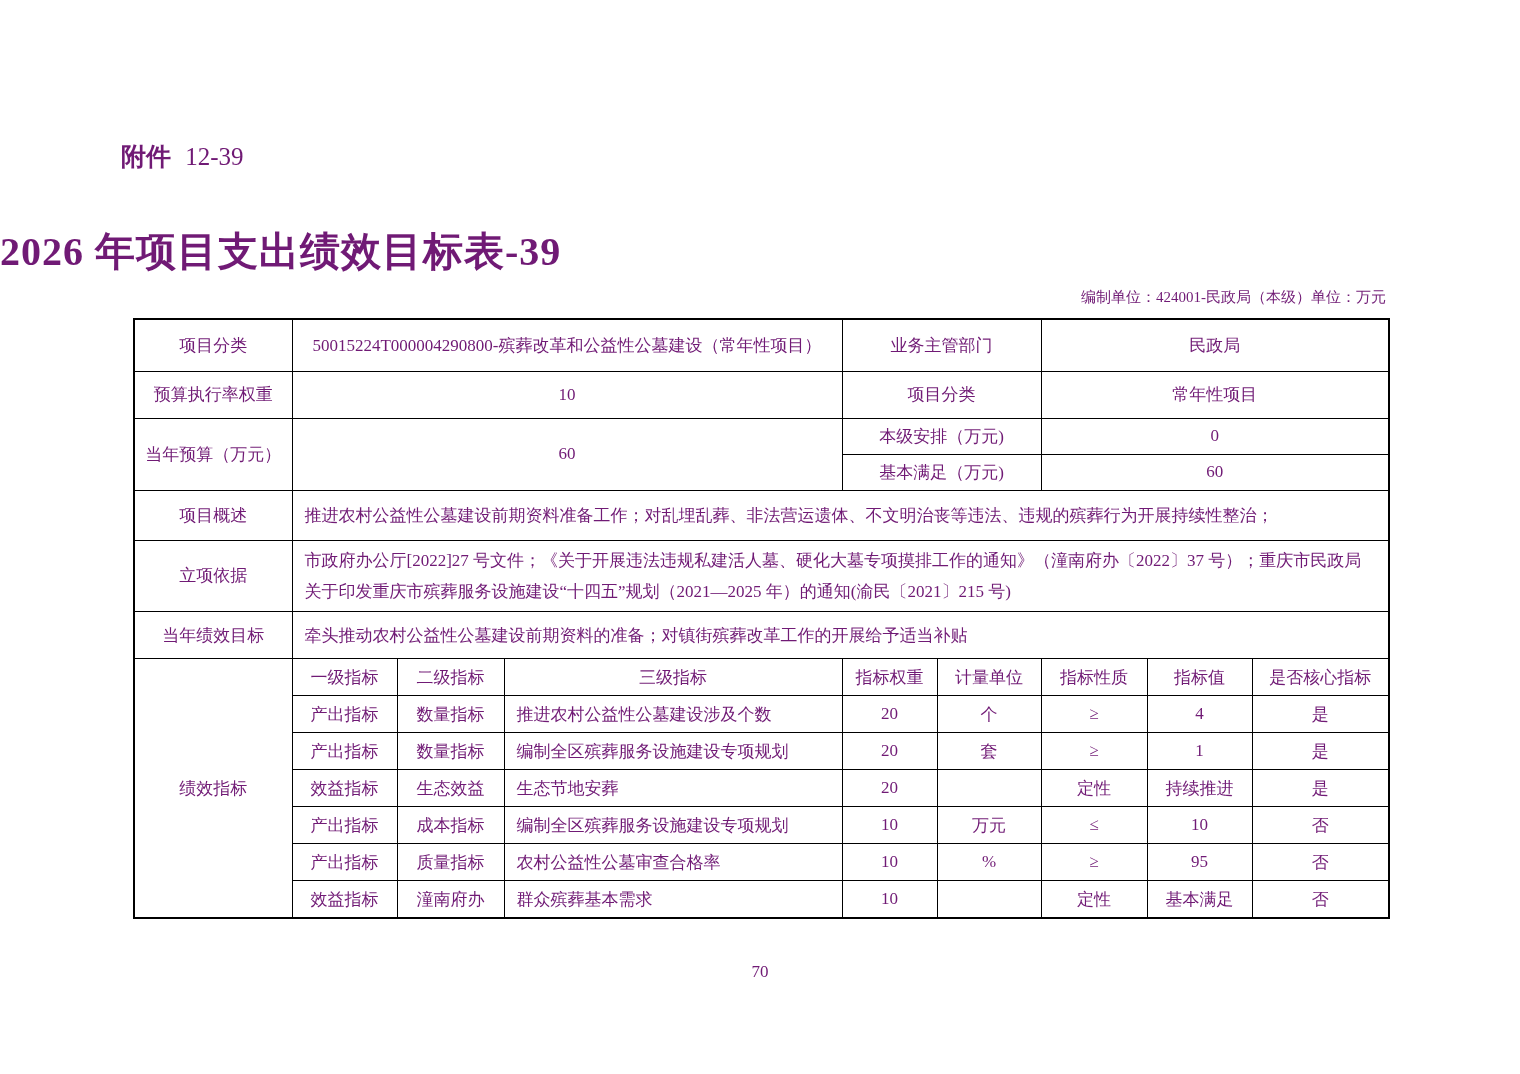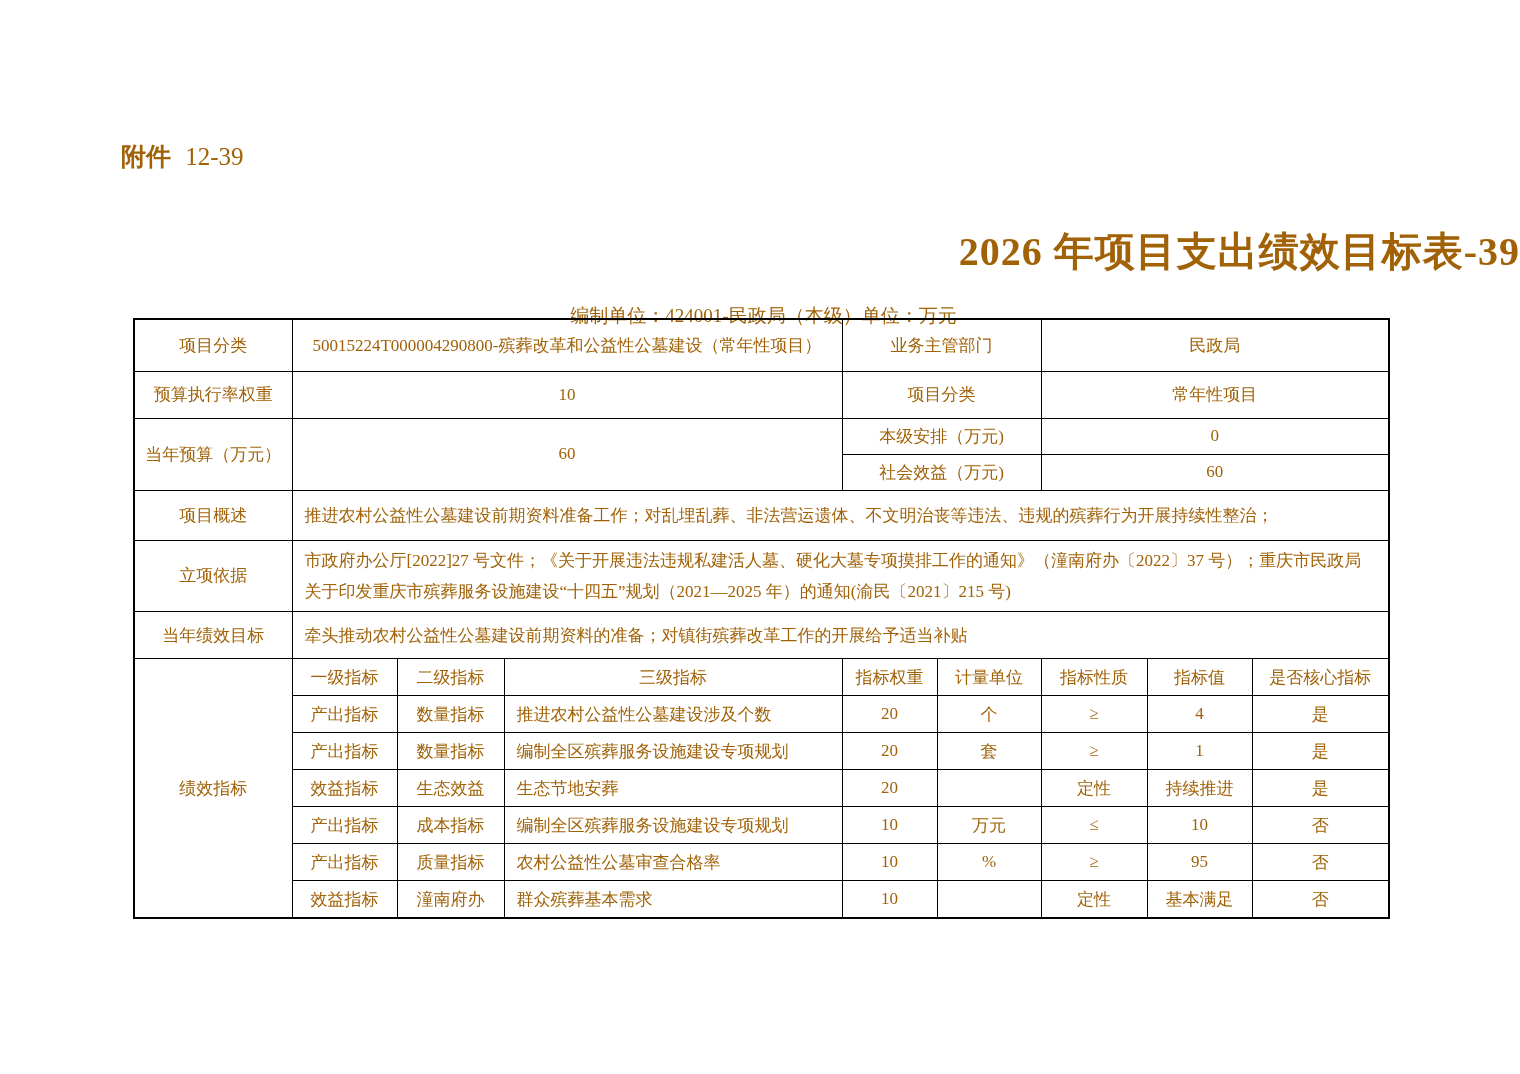--- a/index.html
+++ b/index.html
@@ -2,21 +2,21 @@
 <html><head>
 <meta charset="utf-8">
 <style>
   * { box-sizing: border-box; }
   html, body { margin: 0; padding: 0; background: #ffffff; }
   .page {
     position: relative;
     width: 1520px;
     height: 1074px;
     background: #ffffff;
-    color: #a16207;
+    color: #701a75;
     font-family: "Liberation Serif", "DejaVu Serif", serif;
     overflow: hidden;
   }
   .attachment {
     position: absolute;
     left: 121px;
     top: 140px;
     font-size: 25px;
     white-space: nowrap;
   }
@@ -26,33 +26,33 @@
   }
   .att-num {
     font-family: "Liberation Serif", "DejaVu Serif", serif;
     margin-left: 8px;
   }
   .title {
     position: absolute;
     left: 0; right: 0;
     top: 224px;
     margin: 0;
-    text-align: right;
+    text-align: left;
     font-size: 40px;
     font-weight: bold;
     letter-spacing: 1px;
   }
   .meta {
     position: absolute;
     left: 133px;
-    top: 303px;
+    top: 288px;
     width: 1255px;
     display: flex;
-    justify-content: center;
-    font-size: 19px;
+    justify-content: flex-end;
+    font-size: 15px;
   }
   .meta .left-meta { padding-left: 8px; }
   .meta .right-meta { padding-right: 2px; }
   table.doc-table {
     position: absolute;
     left: 133px;
     top: 318px;
     width: 1255px;
     border-collapse: collapse;
     table-layout: fixed;
@@ -129,21 +129,21 @@
         <td colspan="2">项目分类</td>
         <td colspan="3">常年性项目</td>
       </tr>
       <tr class="h36">
         <td rowspan="2">当年预算（万元）</td>
         <td colspan="3" rowspan="2">60</td>
         <td colspan="2">本级安排（万元)</td>
         <td colspan="3">0</td>
       </tr>
       <tr class="h36">
-        <td colspan="2">社会效益（万元)</td>
+        <td colspan="2">基本满足（万元)</td>
         <td colspan="3">60</td>
       </tr>
       <tr class="h50">
         <td>项目概述</td>
         <td colspan="8" class="left-text">推进农村公益性公墓建设前期资料准备工作；对乱埋乱葬、非法营运遗体、不文明治丧等违法、违规的殡葬行为开展持续性整治；</td>
       </tr>
       <tr class="h68">
         <td>立项依据</td>
         <td colspan="8" class="left-text basis-cell">市政府办公厅[2022]27 号文件；《关于开展违法违规私建活人墓、硬化大墓专项摸排工作的通知》（潼南府办〔2022〕37 号）；重庆市民政局关于印发重庆市殡葬服务设施建设“十四五”规划（2021—2025 年）的通知(渝民〔2021〕215 号)</td>
       </tr>
@@ -218,14 +218,15 @@
         <td class="left-text">群众殡葬基本需求</td>
         <td>10</td>
         <td></td>
         <td>定性</td>
         <td>基本满足</td>
         <td>否</td>
       </tr>
     </tbody>
   </table>
 
+  <div class="pagenum">70</div>
 
 </div>
 
 </body></html>

